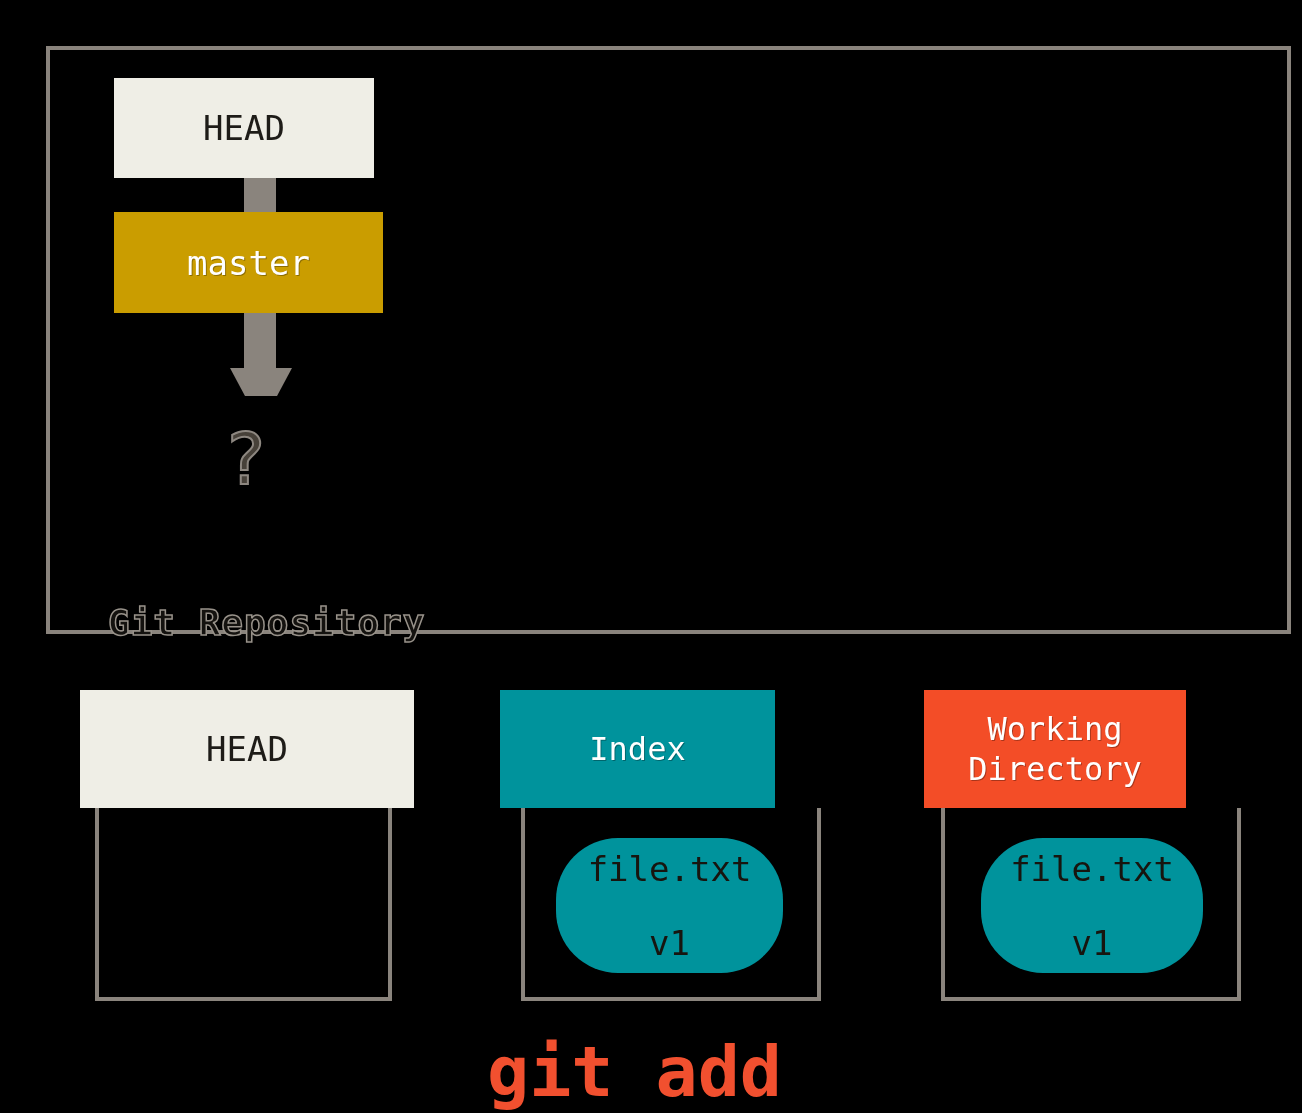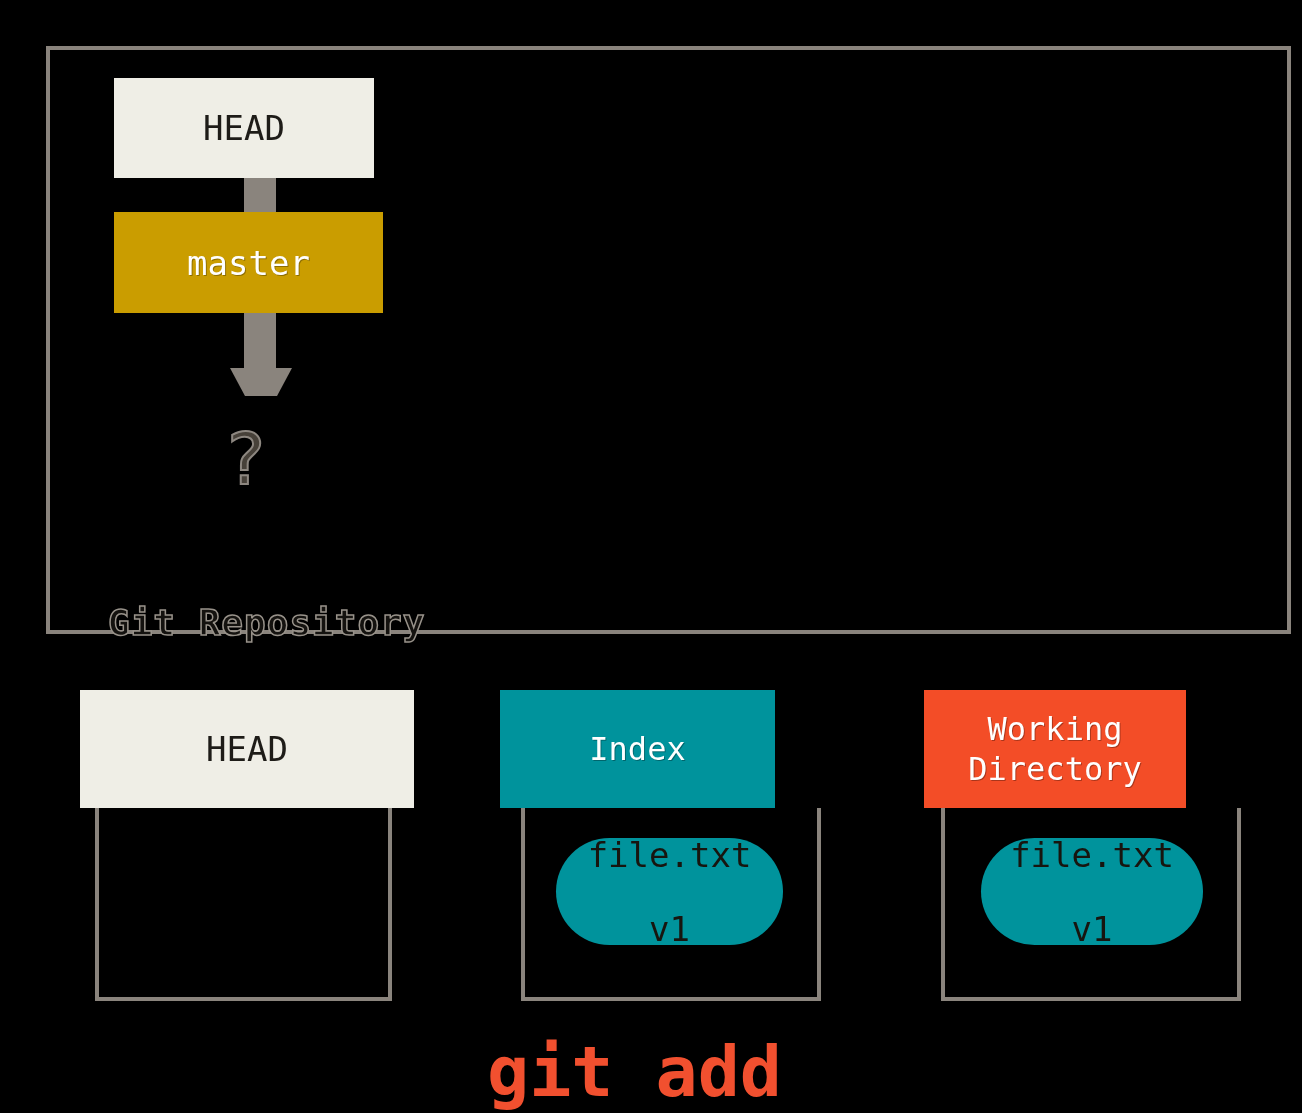--- a/index.html
+++ b/index.html
@@ -91,21 +91,21 @@
     border:4px solid var(--frame-gray);
     border-top:none;
     background:transparent;
   }
   .col-container.head{left:79px;width:297px;}
   .col-container.index{left:505px;width:300px;}
   .col-container.workdir{left:925px;width:300px;}
 
   
   .file-pill{
-    top:822px;height:107px;
+    top:822px;height:135px;
     background:var(--teal);
     border-radius:62px;
     display:flex;flex-direction:column;align-items:center;justify-content:center;
     color:#17150F;font-size:34px;line-height:42px;
     text-align:center;
   }
   .file-pill.index{left:540px;width:227px;}
   .file-pill.workdir{left:965px;width:222px;}
 
   

